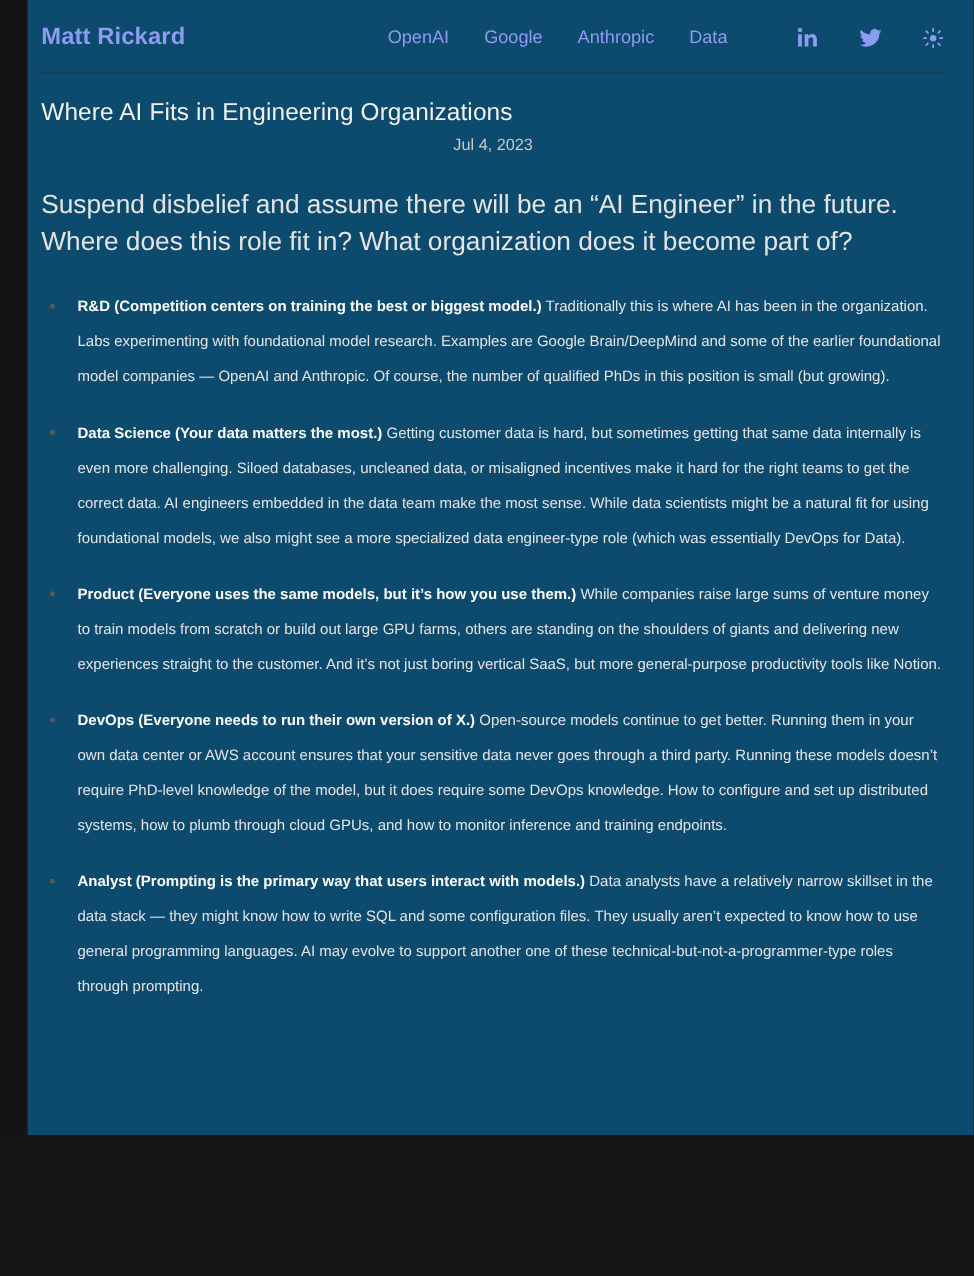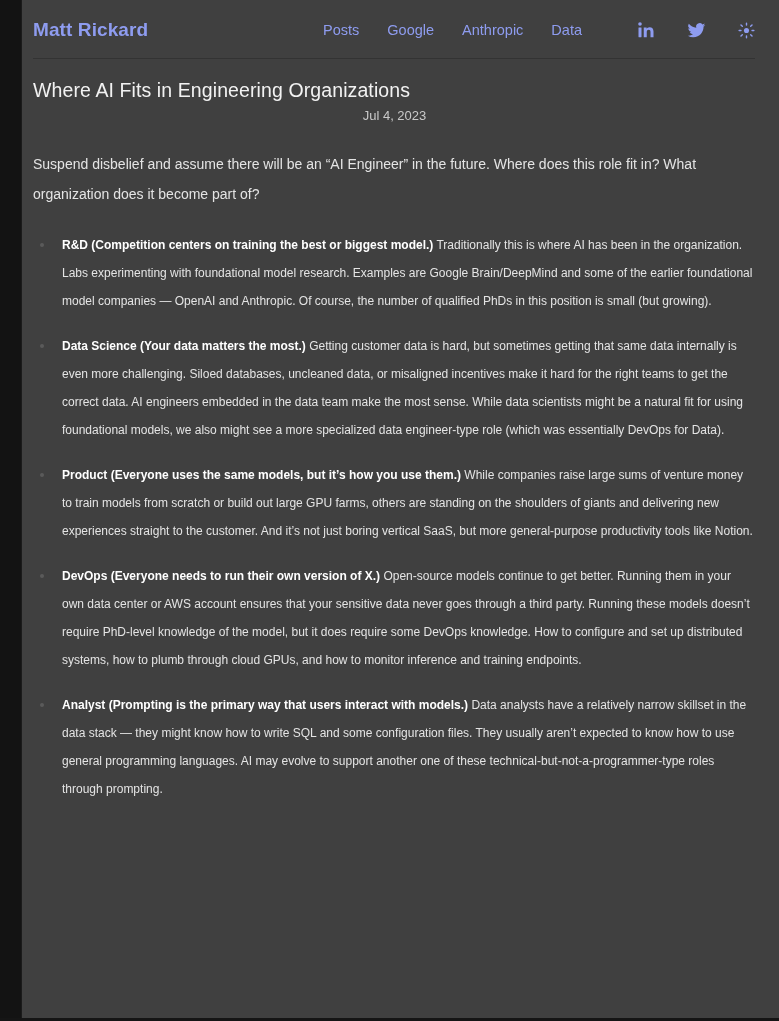--- a/index.html
+++ b/index.html
@@ -15,22 +15,22 @@
   body {
     font-family: "Liberation Sans", sans-serif;
     color: #e8e8e8;
     -webkit-font-smoothing: antialiased;
   }
 
   
   .page {
     position: relative;
     width: 779px;
-    height: 1018px;
-    background: #404040;
+    height: 908px;
+    background: #0c4a6e;
     padding: 0 39px 0 0;
   }
   .gutter-left {
     position: absolute;
     left: 0; top: 0; bottom: 0;
     width: 22px;
     background: #131313;
     border-right: 1px solid #1b1b1b;
     pointer-events: none;
   }
@@ -102,21 +102,21 @@
     margin: 0 0 6px 0;
     letter-spacing: 0.1px;
   }
   .post-date {
     font-size: 13px;
     color: #c9c9c9;
     margin: 0 0 26px 0;
     text-align: center;
   }
   .lede {
-    font-size: 14px;
+    font-size: 21px;
     line-height: 30px;
     color: #e4e4e4;
     margin: 0 0 22px 0;
     max-width: 715px;
   }
 
   ul.bullets {
     list-style: none;
     margin: 0;
     padding: 0;
@@ -150,21 +150,21 @@
 
 <div class="page">
   <div class="gutter-left"></div>
 
   <div class="inner">
 
     <header class="site-header">
       <a class="brand" href="#">Matt Rickard</a>
 
       <nav class="nav">
-        <a class="nav-link" href="#">Posts</a>
+        <a class="nav-link" href="#">OpenAI</a>
         <a class="nav-link" href="#">Google</a>
         <a class="nav-link" href="#">Anthropic</a>
         <a class="nav-link" href="#">Data</a>
 
         <span class="nav-icons">
           <span class="nav-icon">
             <svg width="18" height="18" viewBox="0 0 24 24" fill="currentColor" aria-hidden="true">
               <rect x="2" y="8.5" width="4" height="13" rx="0.4"></rect>
               <circle cx="4" cy="4" r="2.4"></circle>
               <path d="M9 8.5h3.8v1.9c.6-1.1 2-2.2 4-2.2 3.3 0 5.2 2 5.2 5.9v7.4h-4v-6.8c0-1.9-.8-3-2.4-3-1.5 0-2.6 1-2.6 3v6.8H9z"></path>

